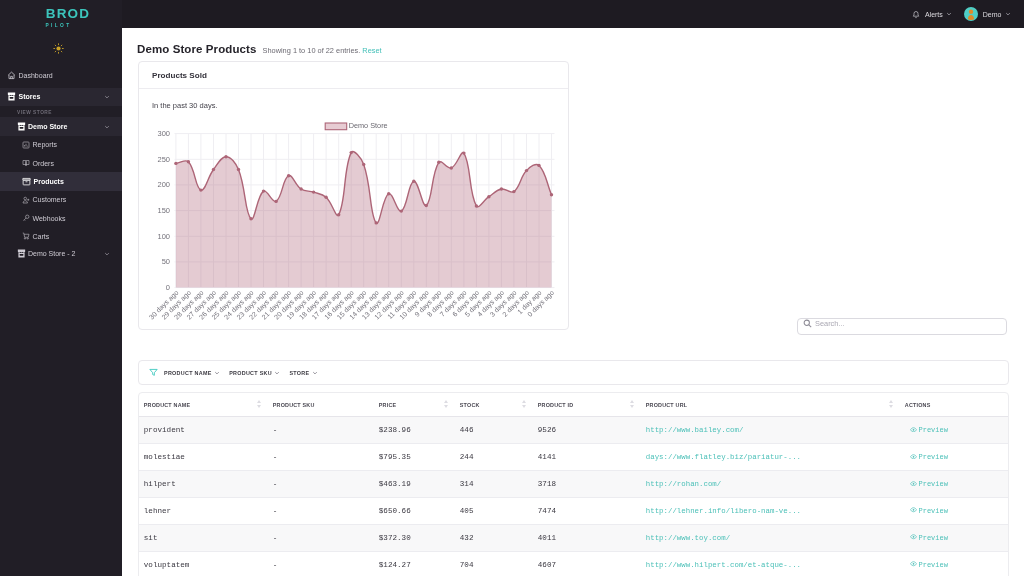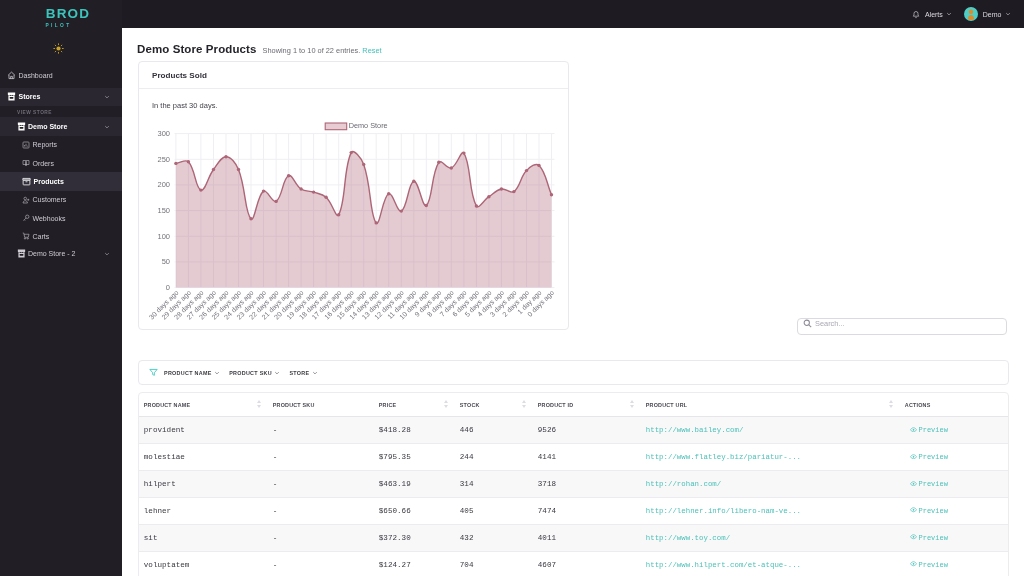--- a/index.html
+++ b/index.html
@@ -256,36 +256,36 @@
               </span></th>
       <th>PRODUCT URL<span class="sort">
                 <span class="u"></span>
                 <span class="d"></span>
               </span></th>
       <th>ACTIONS</th>
     </tr>
     <tr class="s">
             <td>provident</td>
             <td>-</td>
-            <td>$418.28</td>
+            <td>$238.96</td>
             <td>446</td>
             <td>9526</td>
             <td><a>http://www.bailey.com/</a></td>
             <td class="prev"><svg width="7" height="5.5" viewBox="0 0 16 12" fill="none" stroke="#4cc0b8" stroke-width="1.6" style="vertical-align:0px;margin-right:2px;">
                 <path d="M1 6s2.7-4.6 7-4.6S15 6 15 6s-2.7 4.6-7 4.6S1 6 1 6z"></path>
                 <circle cx="8" cy="6" r="2" fill="#4cc0b8" stroke="none"></circle>
               </svg>Preview</td>
           </tr>
     <tr>
             <td>molestiae</td>
             <td>-</td>
             <td>$795.35</td>
             <td>244</td>
             <td>4141</td>
-            <td><a>http://www.flatley.biz/pariatur-...</a></td>
+            <td><a>days://www.flatley.biz/pariatur-...</a></td>
             <td class="prev"><svg width="7" height="5.5" viewBox="0 0 16 12" fill="none" stroke="#4cc0b8" stroke-width="1.6" style="vertical-align:0px;margin-right:2px;">
                 <path d="M1 6s2.7-4.6 7-4.6S15 6 15 6s-2.7 4.6-7 4.6S1 6 1 6z"></path>
                 <circle cx="8" cy="6" r="2" fill="#4cc0b8" stroke="none"></circle>
               </svg>Preview</td>
           </tr>
     <tr class="s">
             <td>hilpert</td>
             <td>-</td>
             <td>$463.19</td>
             <td>314</td>

